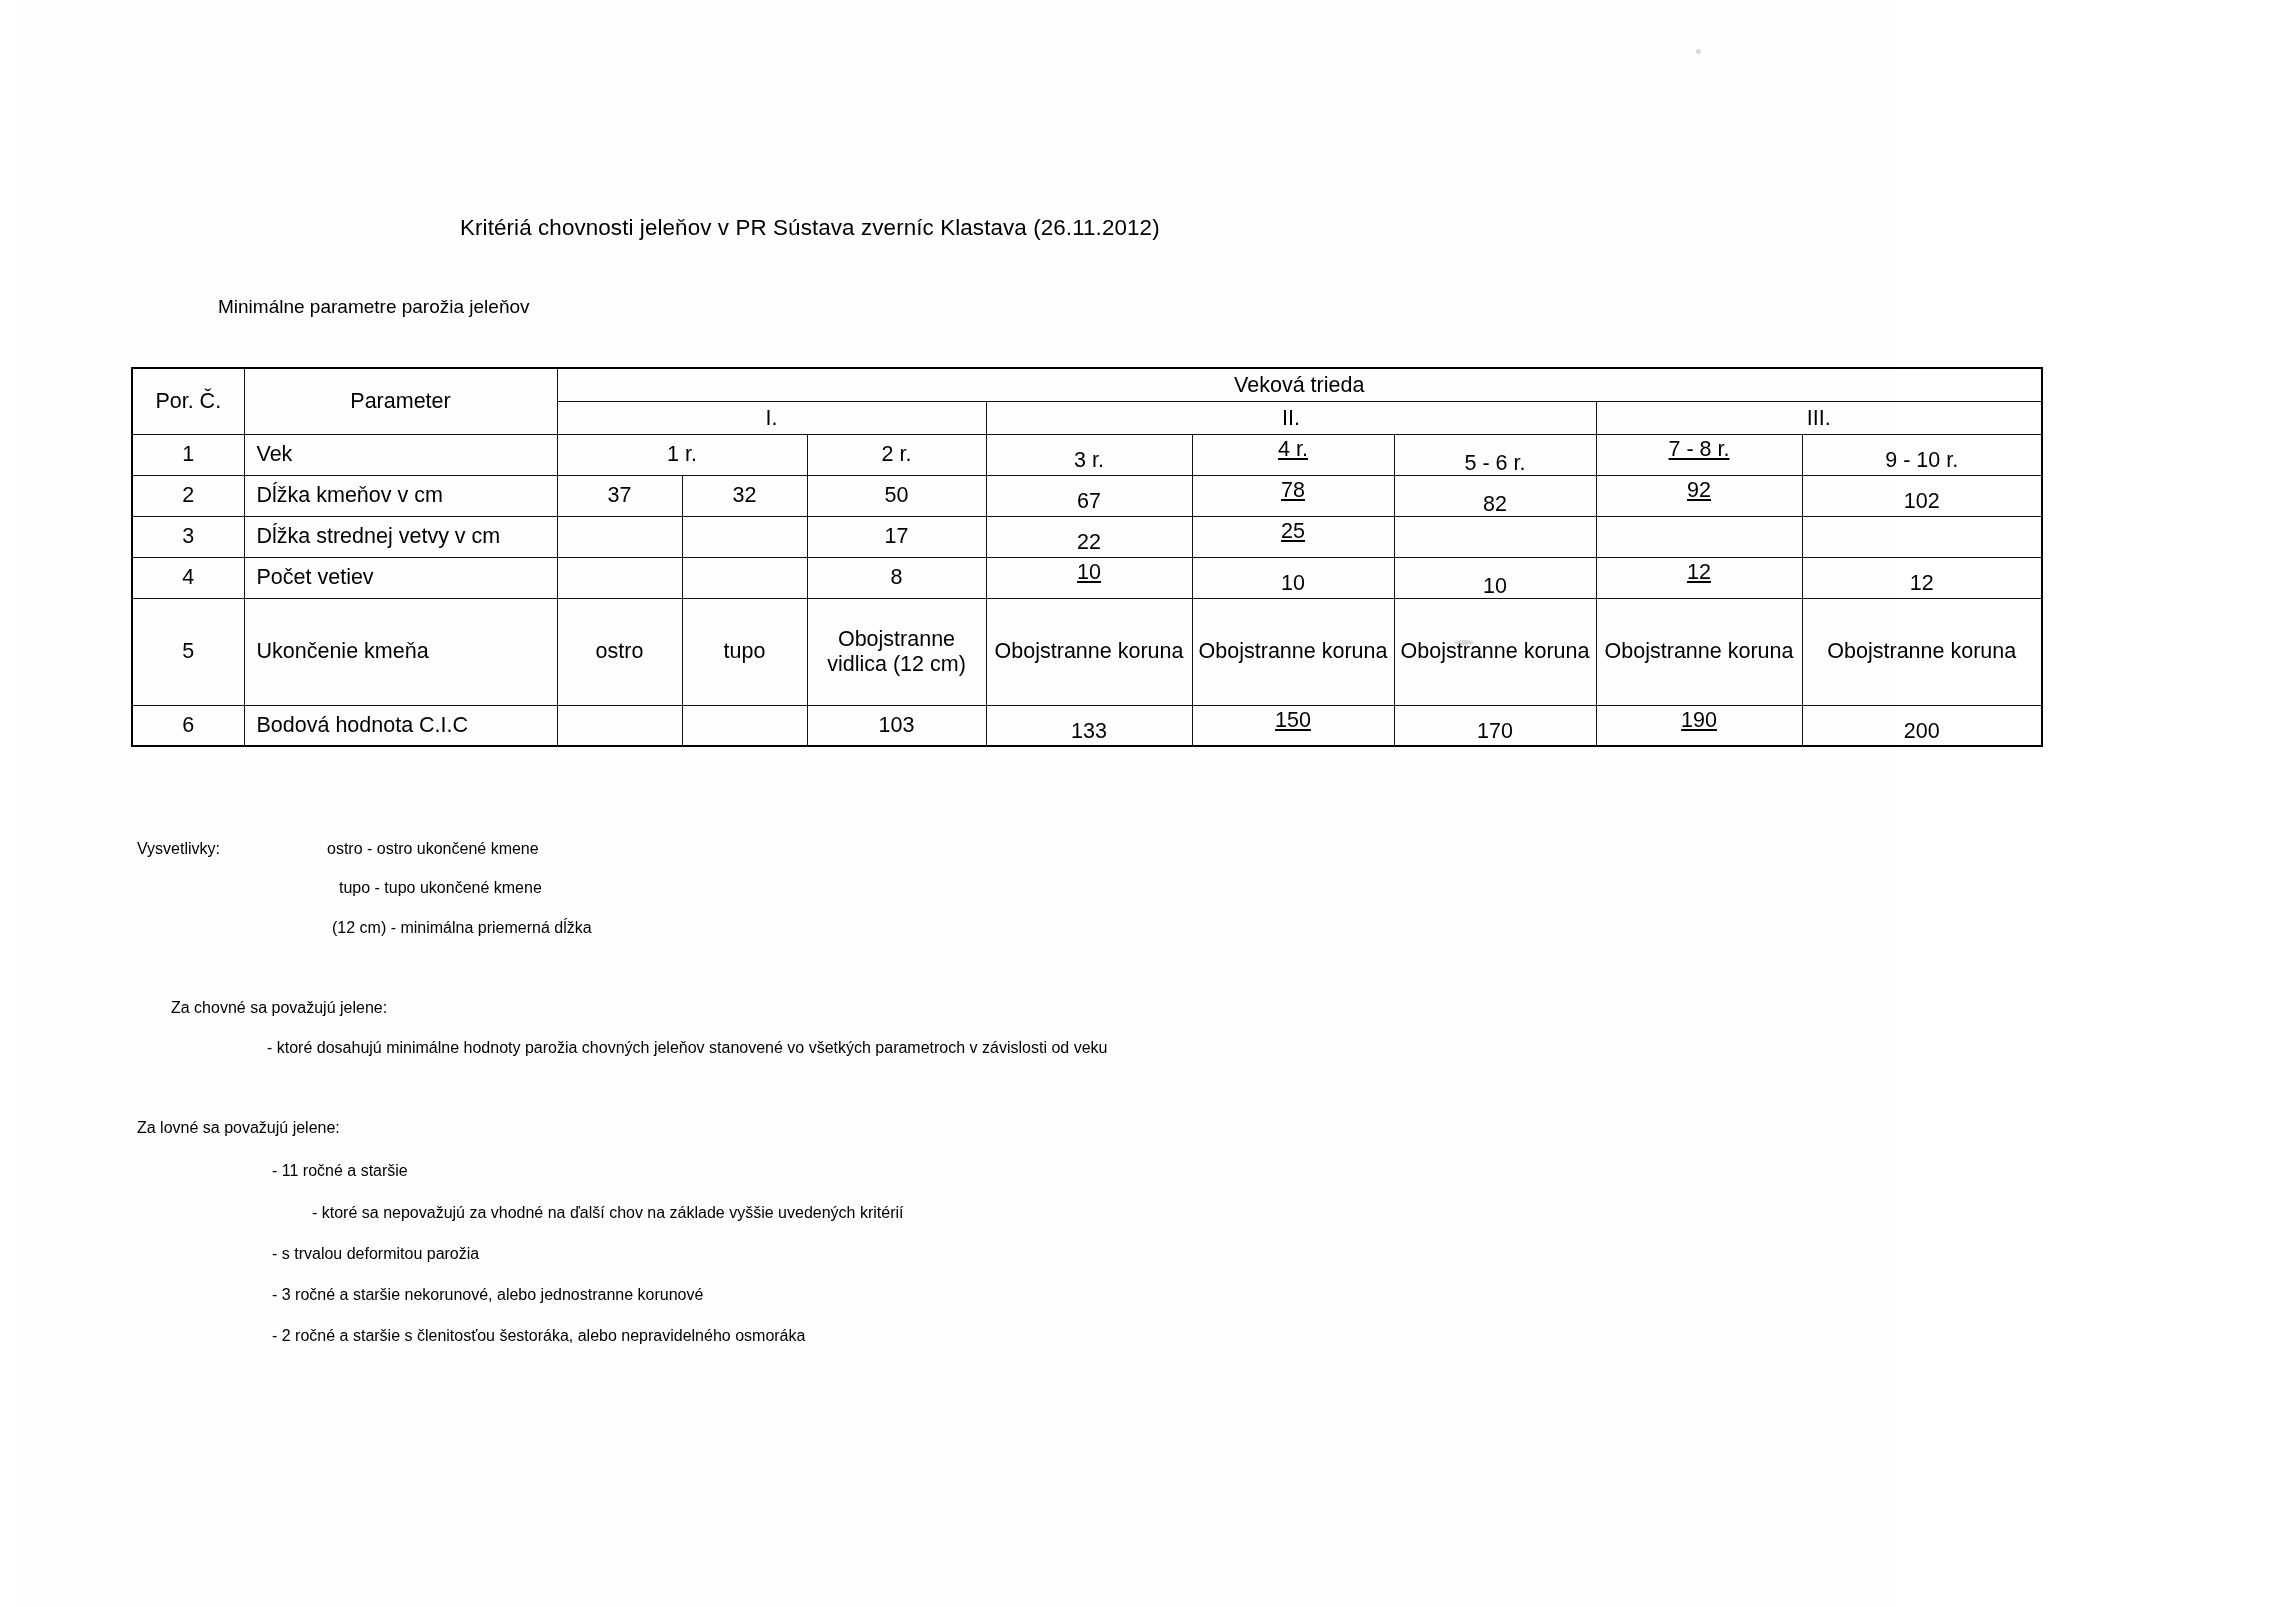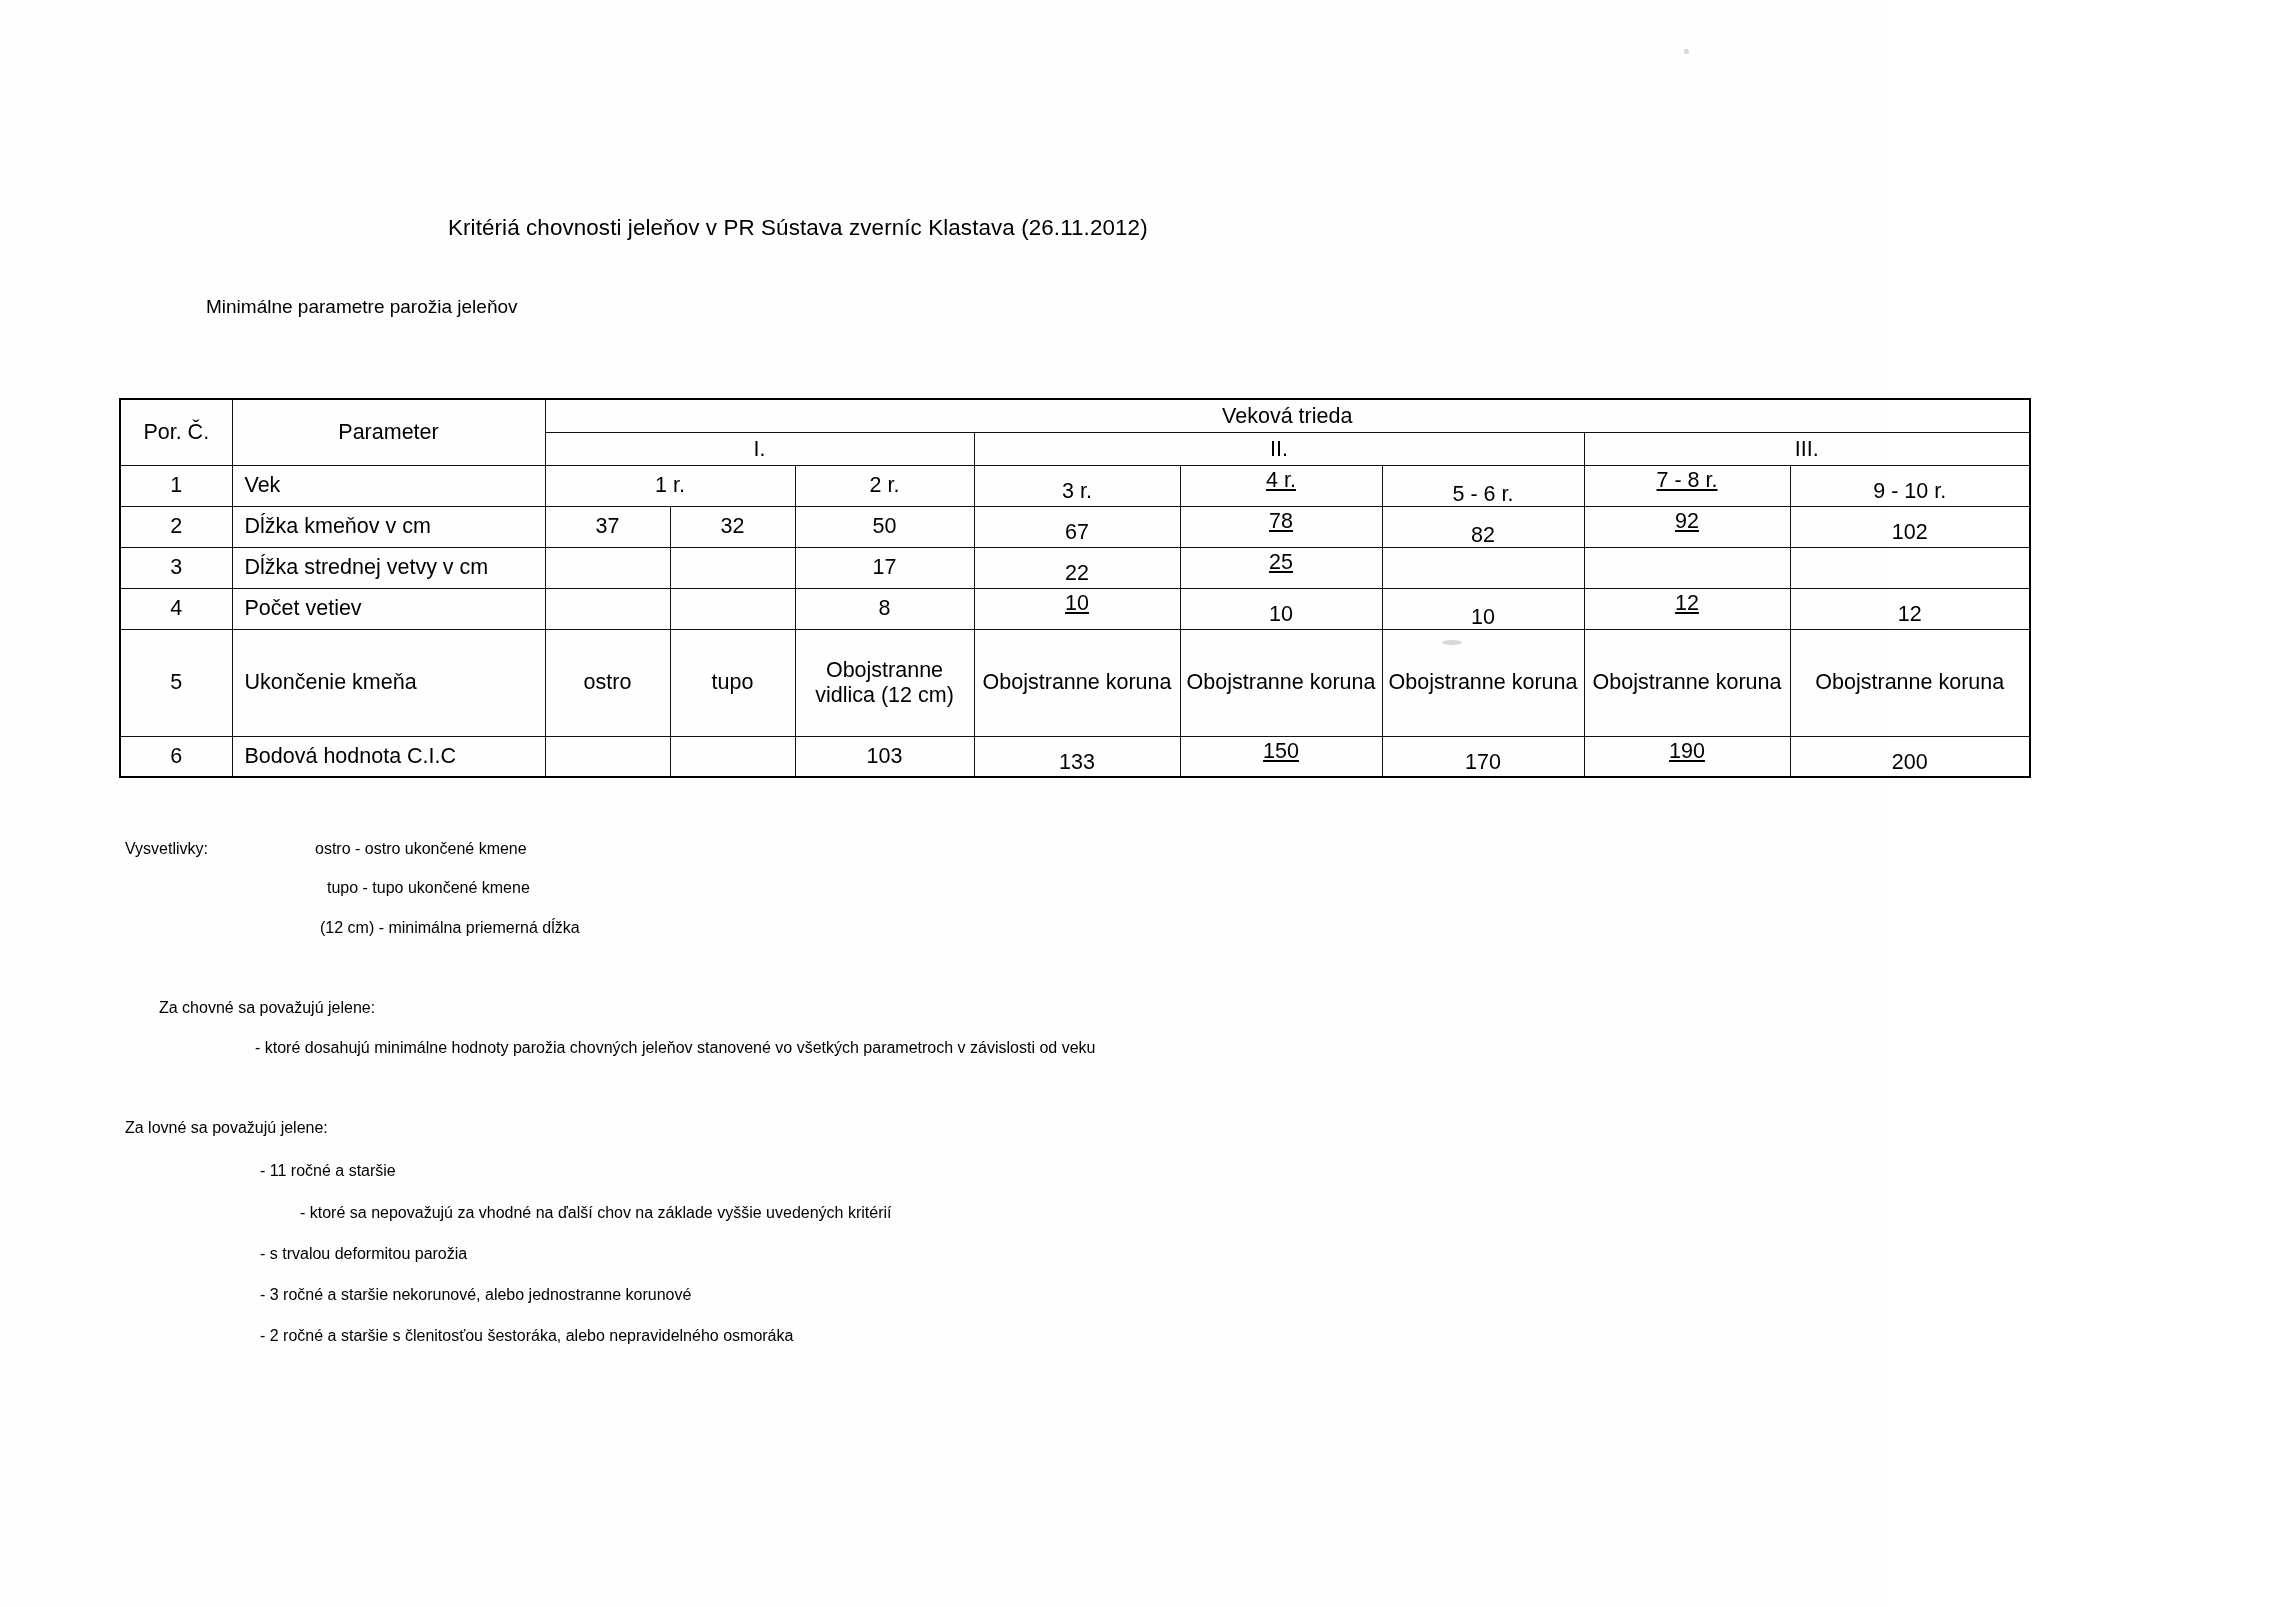--- a/index.html
+++ b/index.html
@@ -10,21 +10,21 @@
   body {
     width: 2293px;
     height: 1608px;
     font-family: "Liberation Sans", sans-serif;
     color: #000000;
     position: relative;
     overflow: hidden;
   }
   .page {
     position: absolute;
-    left: 0; top: 0;
+    left: 12px; top: 0;
     width: 1884px;
     height: 1608px;
     background: #fefefe;
   }
 
   
   .doc-title {
     position: absolute;
     left: 448px;
     top: 215px;
@@ -39,21 +39,20 @@
     font-size: 19px;
     white-space: nowrap;
   }
 
   
   .table-wrap {
     position: absolute;
     left: 119px;
     top: 367px;
     width: 1910px;
-    margin-top: 31px;
   }
   table.main {
     border-collapse: collapse;
     width: 1910px;
     table-layout: fixed;
   }
   table.main td, table.main th {
     border: 1.8px solid #111;
     font-weight: normal;
     font-size: 21.5px;

